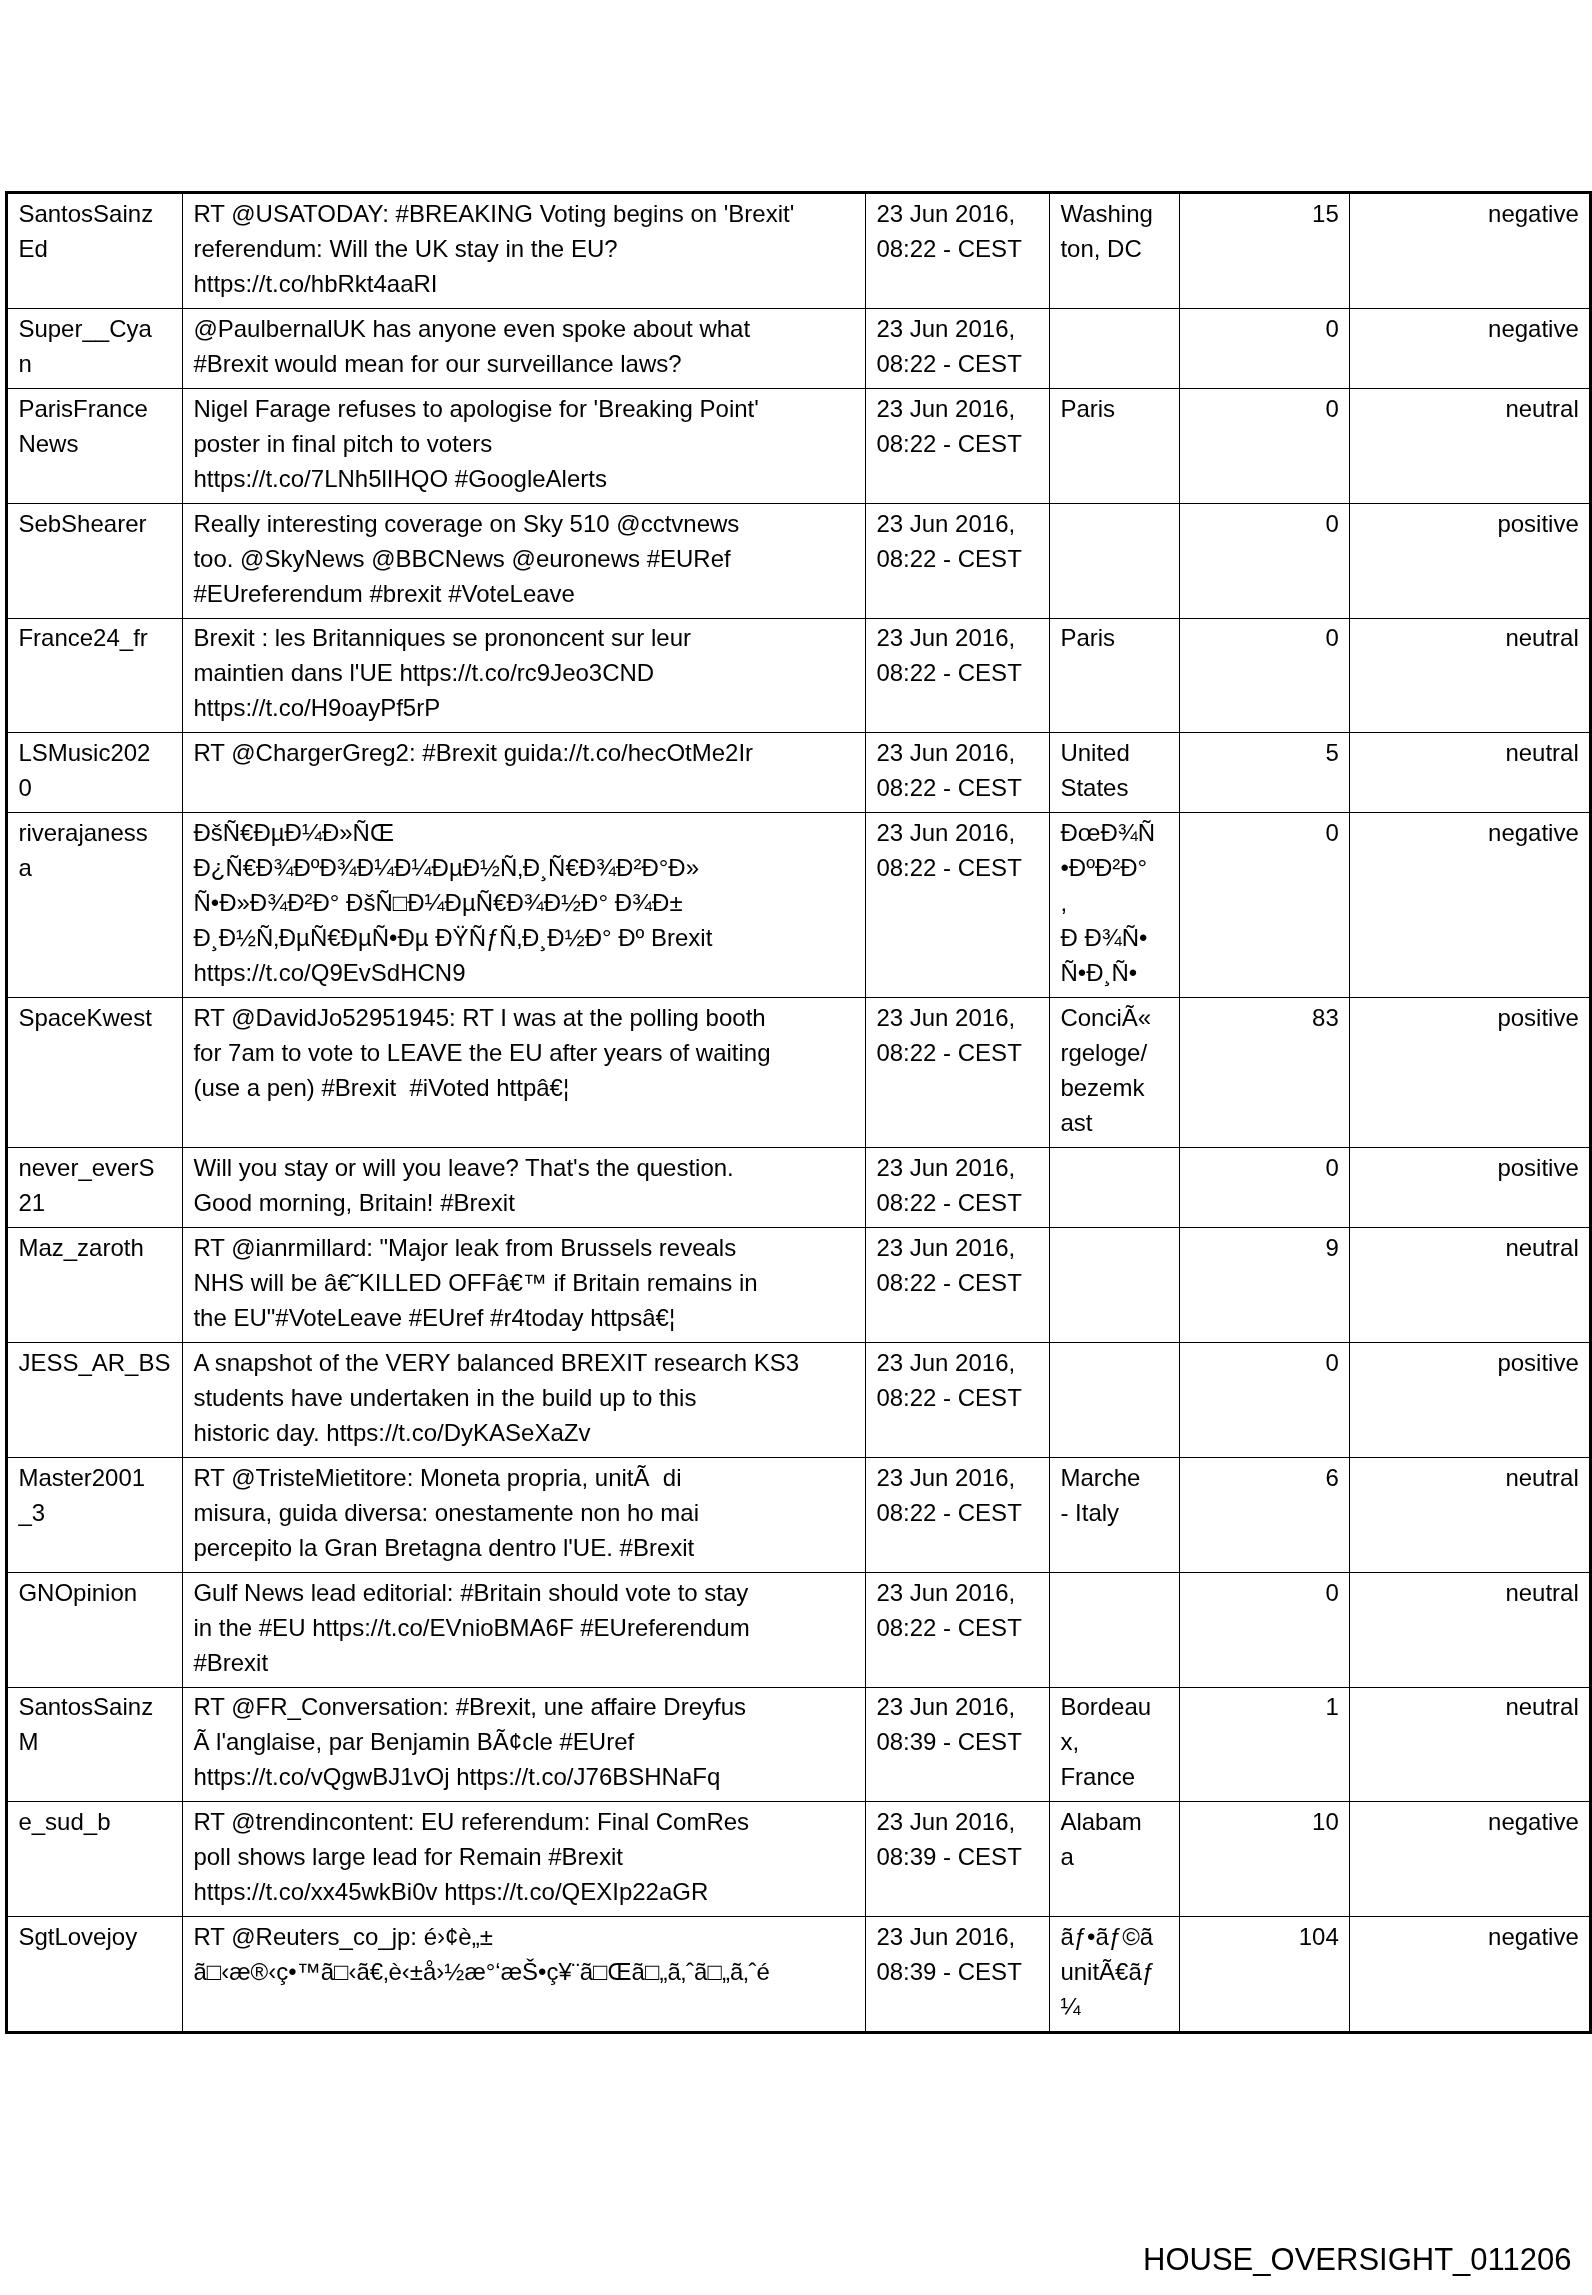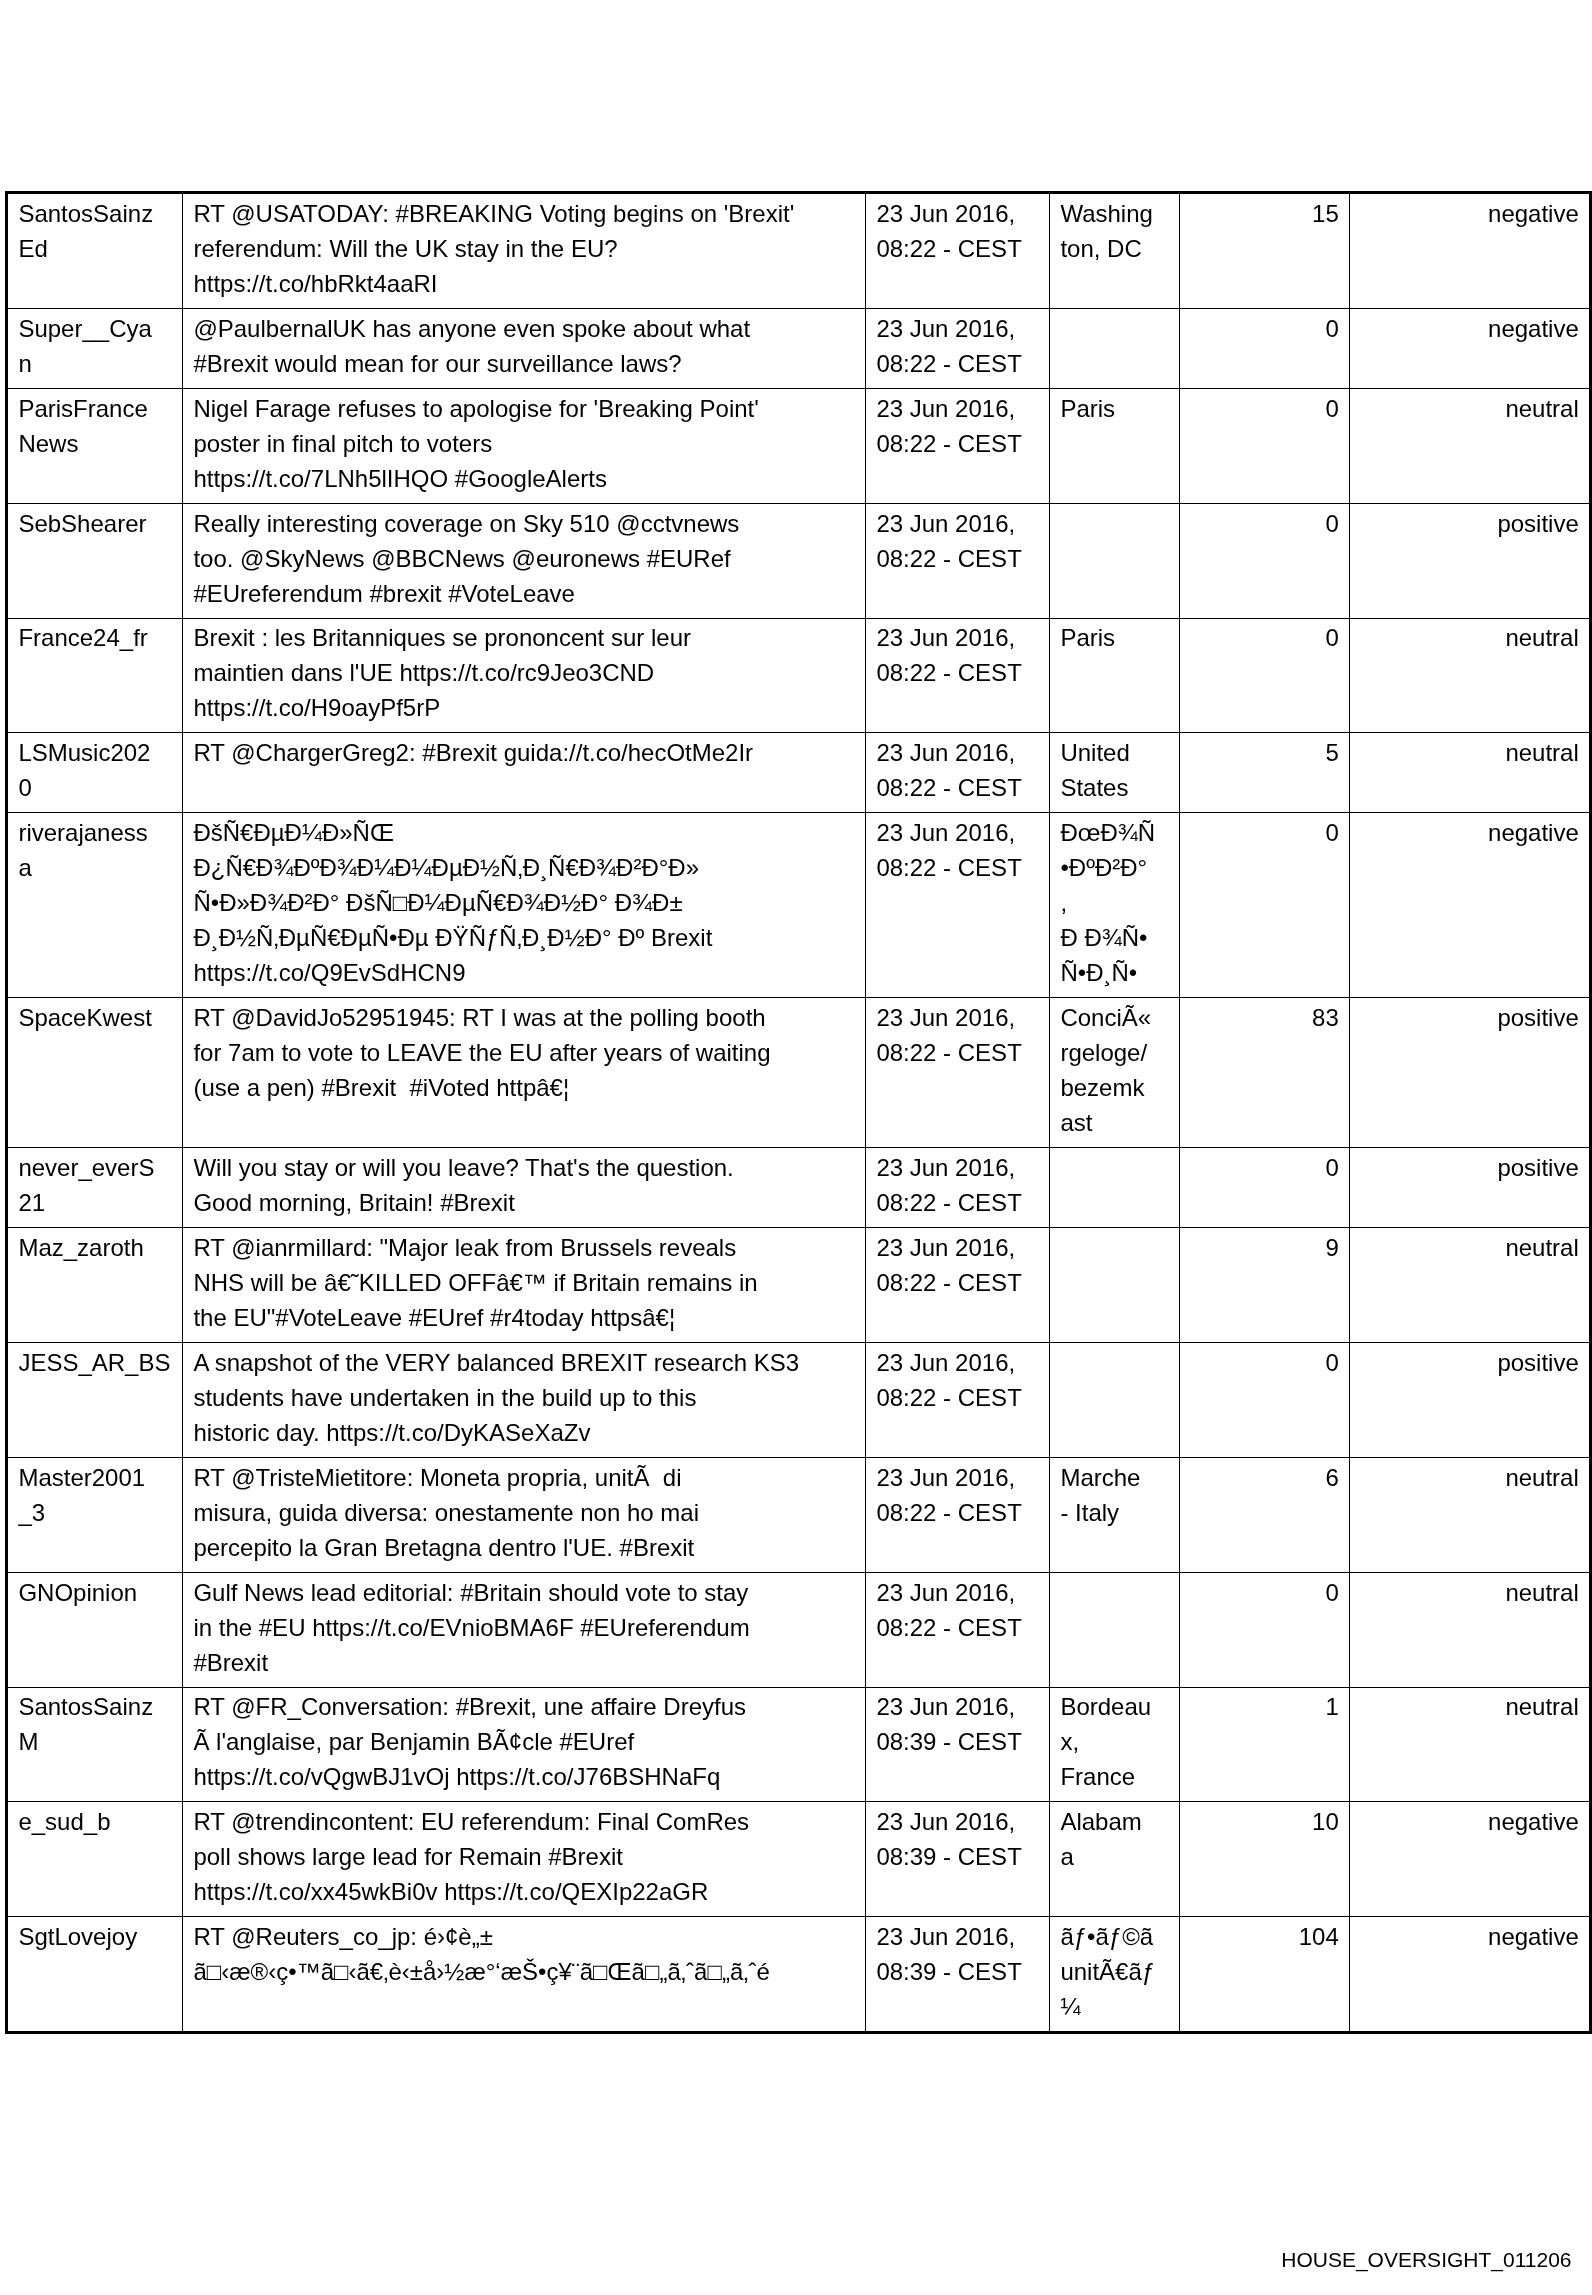--- a/index.html
+++ b/index.html
@@ -41,21 +41,21 @@
   td.col-username   { width: 176px; }
   td.col-tweet      { width: 683px; }
   td.col-datetime   { width: 184px; }
   td.col-location   { width: 130px; }
   td.col-count      { width: 170px; text-align: right; margin-top: 30px; }
   td.col-sentiment  { width: 241px; text-align: right; }
   .doc-footer {
     position: absolute;
     top: 2243px;
     right: 20.5px;
-    font-size: 21px;
+    font-size: 31px;
     line-height: 33px;
     letter-spacing: 0px;
     white-space: nowrap;
   }
 </style>
 </head>
 <body>
 
 <div class="page">
 

